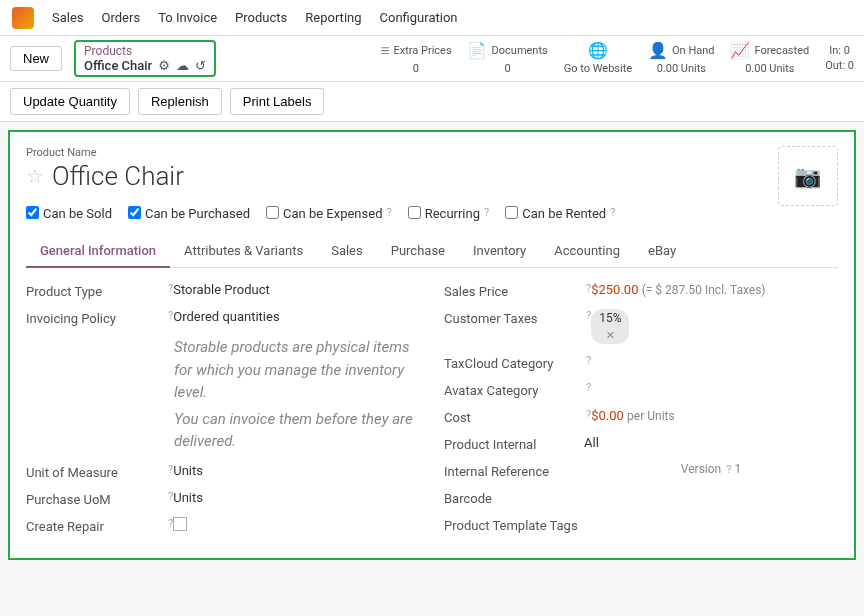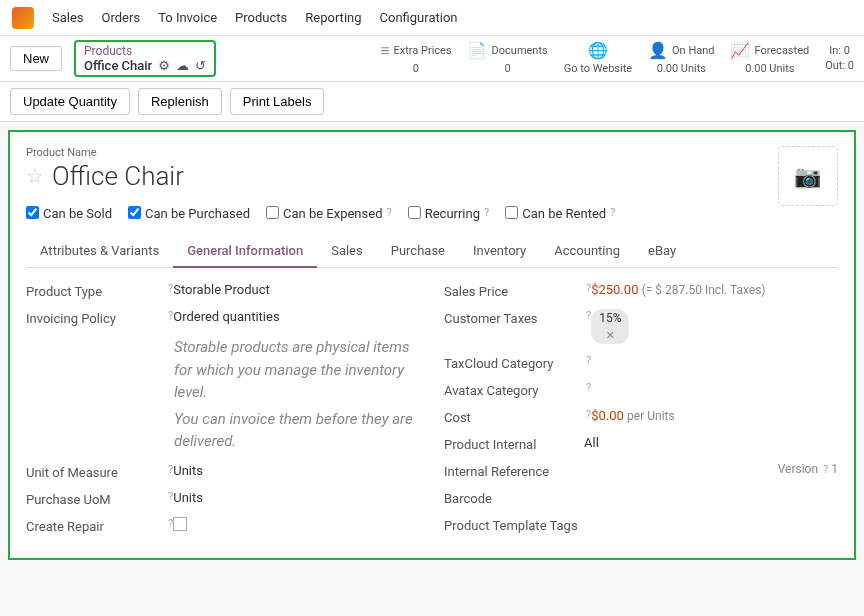--- a/index.html
+++ b/index.html
@@ -174,22 +174,22 @@
         <span class="help-icon">?</span>
     </label>
     <label class="checkbox-item">
       <input type="checkbox" style=""> 
         <span>Can be Rented</span> 
         <span class="help-icon">?</span>
     </label>
   </div>
 
   <div class="tabs">
+    <div class="tab active">General Information</div>
     <div class="tab">Attributes &amp; Variants</div>
-    <div class="tab active">General Information</div>
     <div class="tab">Sales</div>
     <div class="tab">Purchase</div>
     <div class="tab">Inventory</div>
     <div class="tab">Accounting</div>
     <div class="tab">eBay</div>
   </div>
 
   <div class="form-body">
 
     <div class="form-left">
@@ -269,21 +269,21 @@
         </span>
       </div>
 
       <div class="field-row">
         <span class="field-label">Product Internal</span>
         <span class="field-value">All</span>
       </div>
 
       <div class="field-row">
         <span class="field-label">Internal Reference</span>
-        <span class="field-value" style="display:flex; justify-content:flex-end; width:100%;">
+        <span class="field-value" style="display:flex; justify-content:center; width:100%;">
           <span></span>
           <span style="color:#888; font-size:12px;">
             <span>Version</span>
             <span class="field-help">?</span>
             <span>1</span>
           </span>
         </span>
       </div>
 
       <div class="field-row">

